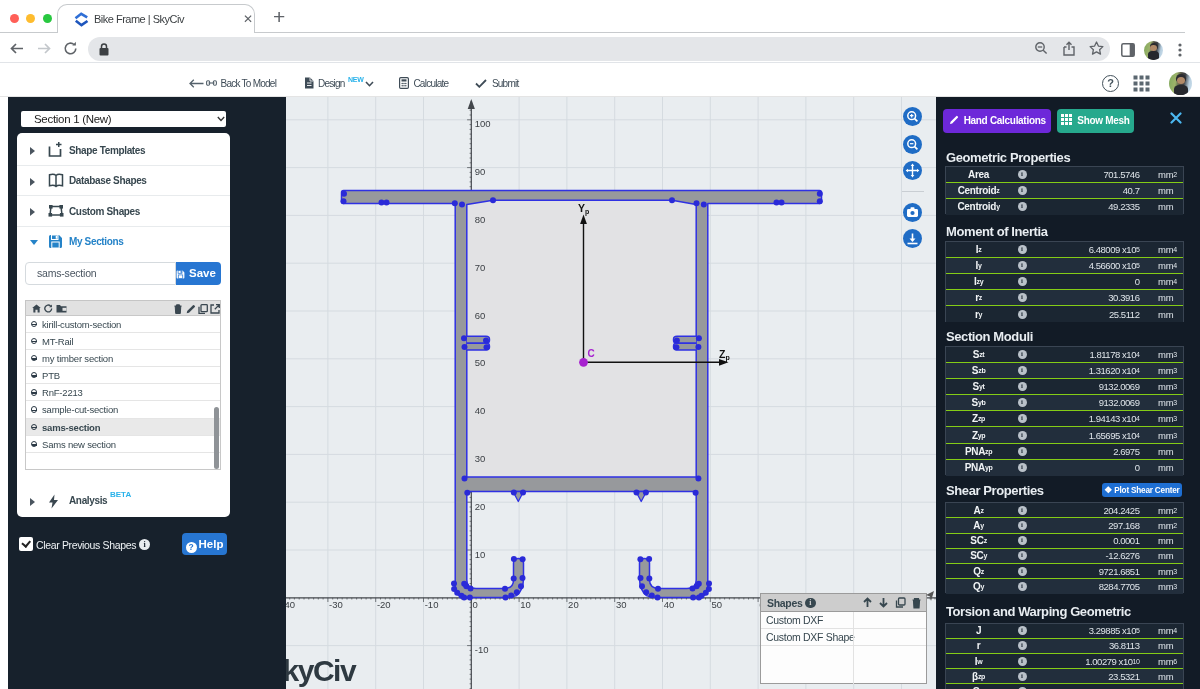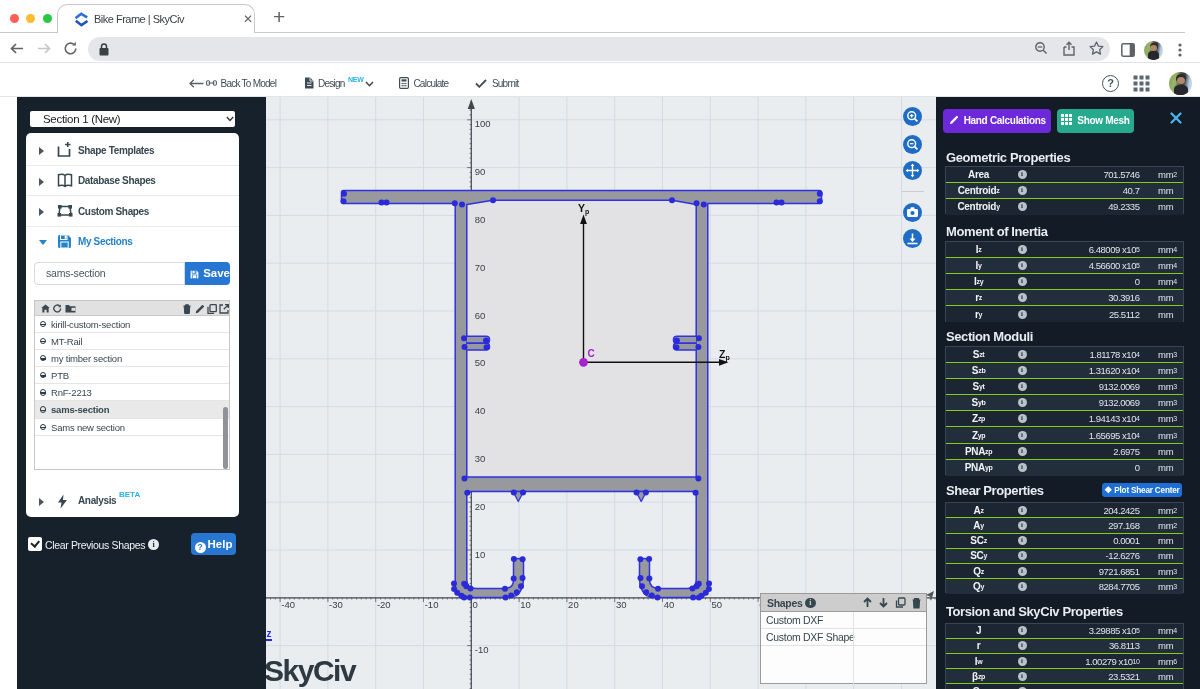--- a/index.html
+++ b/index.html
@@ -13,31 +13,31 @@
 #newtab{position:absolute;left:273px;top:5px;font-size:21px;font-weight:300;color:#5f6368}
 #urlbar{position:absolute;left:88px;top:37px;width:1022px;height:24px;border-radius:12px;background:#e4e6e9}
 #urltext{position:absolute;left:116px;top:43px;font-size:12.4px;color:#26282b;letter-spacing:0px}
 .uicon{position:absolute;top:41px;color:#5f6368}
 #chromediv{position:absolute;left:0;top:62px;width:1200px;height:1px;background:#e1e4e8}
 
 #appbar{position:absolute;left:0;top:63px;width:1200px;height:34px;background:#fff;border-bottom:1px solid #e4e4e4}
 .ab-t{position:absolute;top:77.5px;font-size:10px;letter-spacing:-0.75px;color:#3f4c57;white-space:nowrap}
 #abnew{position:absolute;left:348px;top:76px;font-size:7px;letter-spacing:-0.2px;font-weight:bold;color:#29b2ea}
 
-#sidebar{position:absolute;left:17px;top:97px;width:249px;height:592px;background:#17212c}
+#sidebar{position:absolute;left:8px;top:97px;width:278px;height:592px;background:#17212c}
 #secsel{position:absolute;left:13px;top:14px;width:205px;height:16px;background:#fff;border-radius:2px;font-size:11.5px;letter-spacing:-0.3px;color:#1c1c1c;line-height:16px;padding-left:13px}
 #panel{position:absolute;left:9px;top:36px;width:213px;height:384px;background:#fff;border-radius:5px}
 .acc{position:absolute;left:0;width:213px;height:30.5px;border-bottom:1px solid #e8ebed}
 .acc .car{position:absolute;left:13px;top:12px;width:0;height:0;border-left:5px solid #4a555f;border-top:4px solid transparent;border-bottom:4px solid transparent}
 .acc .txt{position:absolute;left:52px;top:9.5px;font-size:10px;font-weight:bold;color:#37474f;letter-spacing:-0.35px;white-space:nowrap}
 .acc svg{position:absolute;left:31px;top:7px}
 #accms .txt{color:#2583c8}
 #accms .car{border-left:4px solid transparent;border-right:4px solid transparent;border-top:5px solid #2583c8;border-bottom:none;top:13px}
 #srch{position:absolute;left:8px;top:129px;width:151px;height:23px;border:1px solid #d5dade;border-radius:4px 0 0 4px;font-size:10.5px;letter-spacing:-0.2px;color:#4a5560;line-height:21px;padding-left:11px;background:#fff}
-#saveb{position:absolute;left:159px;top:129px;width:45px;height:23px;background:#2776d2;border-radius:0 4px 4px 0;color:#fff;font-size:11.5px;font-weight:bold;text-align:right;line-height:23px}
+#saveb{position:absolute;left:159px;top:129px;width:45px;height:23px;background:#2776d2;border-radius:0 4px 4px 0;color:#fff;font-size:11.5px;font-weight:bold;text-align:left;line-height:23px}
 #ltool{position:absolute;left:8px;top:167px;width:196px;height:14.5px;background:#e1e1e1;border:1px solid #c5c5c5;border-bottom:none}
 #llist{position:absolute;left:8px;top:181.5px;width:196px;height:155.5px;background:#fff;border:1px solid #c8c8c8;overflow:hidden}
 .li{height:17.2px;border-bottom:1px solid #e5e5e5;font-size:9.5px;letter-spacing:-0.2px;color:#37474f;line-height:17.2px;padding-left:16px;position:relative;white-space:nowrap}
 .li.sel{background:#e9e9e9;font-weight:bold}
 .lic{position:absolute;left:4.5px;top:5px;width:6.4px;height:6.4px;border:1.3px solid #2c3a46;border-radius:50%}
 .lic:after{content:"";position:absolute;left:0.8px;top:2.2px;width:4.8px;height:1.6px;background:#2c3a46}
 #lscroll{position:absolute;left:197px;top:274px;width:5px;height:62px;border-radius:2.5px;background:#8f9397}
 #accan{position:absolute;left:9px;top:390px;width:213px;height:30px}
 #accan .car{position:absolute;left:13px;top:11px;width:0;height:0;border-left:5px solid #4a555f;border-top:4px solid transparent;border-bottom:4px solid transparent}
 #accan .txt{position:absolute;left:52px;top:8px;font-size:10px;font-weight:bold;color:#37474f;letter-spacing:-0.35px}
@@ -642,21 +642,21 @@
         </div>
         <div class="trow rb" style="height:15.2px">
           <div class="tl">Q<span class="sb">y</span></div>
           <div class="ti">
             <span>i</span>
           </div>
           <div class="tv">8284.7705</div>
           <div class="tu">mm<span class="sp">3</span></div>
         </div>
       </div>
-<div class="rhead" style="top:507px">Torsion and SkyCiv Properties</div>
+<div class="rhead" style="top:507px">Torsion and Warping Geometric</div>
 <div class="tbl" style="top:525.6px;height:76.0px">
         <div class="trow ra" style="height:15.2px">
           <div class="tl">J</div>
           <div class="ti">
             <span>i</span>
           </div>
           <div class="tv">3.29885 x10<span class="sp">5</span></div>
           <div class="tu">mm<span class="sp">4</span></div>
         </div>
         <div class="trow rb" style="height:15.2px">
@@ -769,20 +769,21 @@
             <path d="M4,1 H1 V9 H9 V6" stroke="#3a4750" stroke-width="1.3" fill="none"></path>
             <path d="M6,0.7 H9.3 V4 M9.1,0.9 L4.8,5.2" stroke="#3a4750" stroke-width="1.3" fill="none"></path>
           </svg>
 </div>
 <div id="llist">
           <div class="li"><span class="lic"></span>kirill-custom-section</div>
           <div class="li"><span class="lic"></span>MT-Rail</div>
           <div class="li"><span class="lic"></span>my timber section</div>
           <div class="li"><span class="lic"></span>PTB</div>
           <div class="li"><span class="lic"></span>RnF-2213</div>
+          <div class="li"><span class="lic"></span>sample-cut-section</div>
           <div class="li sel"><span class="lic"></span>sams-section</div>
           <div class="li"><span class="lic"></span>Sams new section</div>
         </div>
 <div id="lscroll"></div>
 </div>
 <div id="accan">
         <span class="car"></span>
         <svg class="abs" style="left:31px;top:7px" width="11" height="15" viewBox="0 0 11 15">
           <path d="M6.5,0.5 L1,8.5 H4.5 L3.5,14.5 L10,6 H6 Z" fill="#3a4750"></path>
         </svg>

